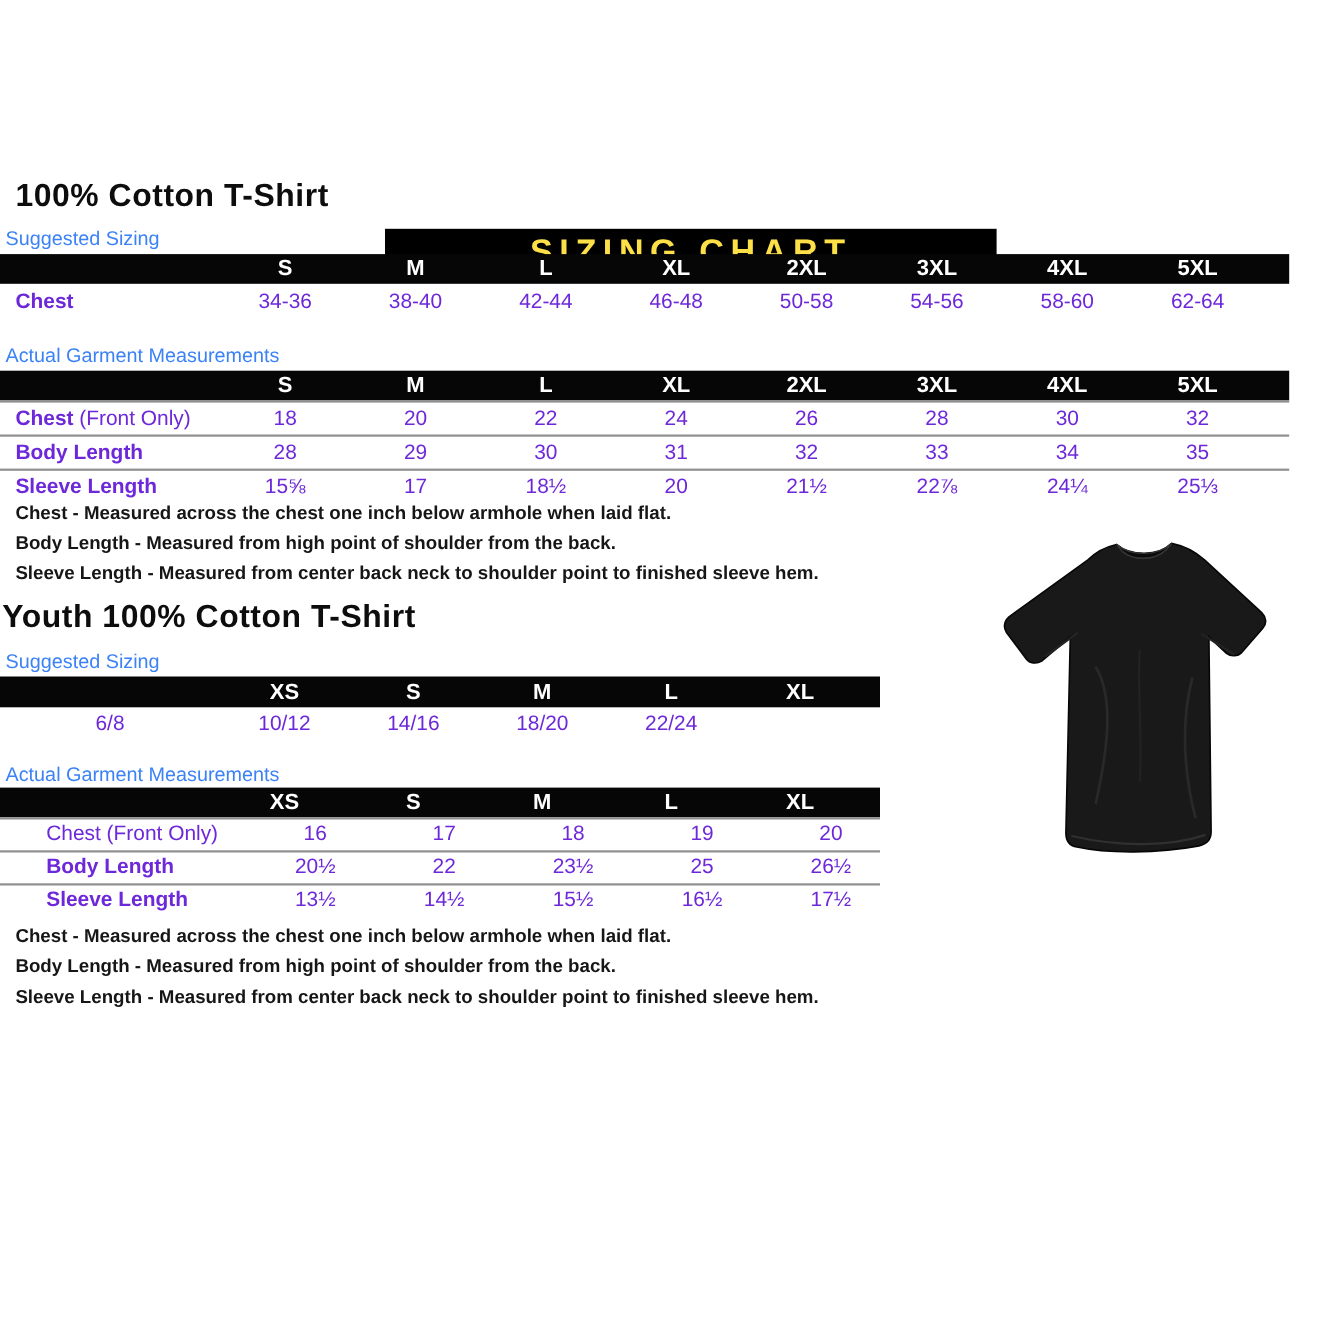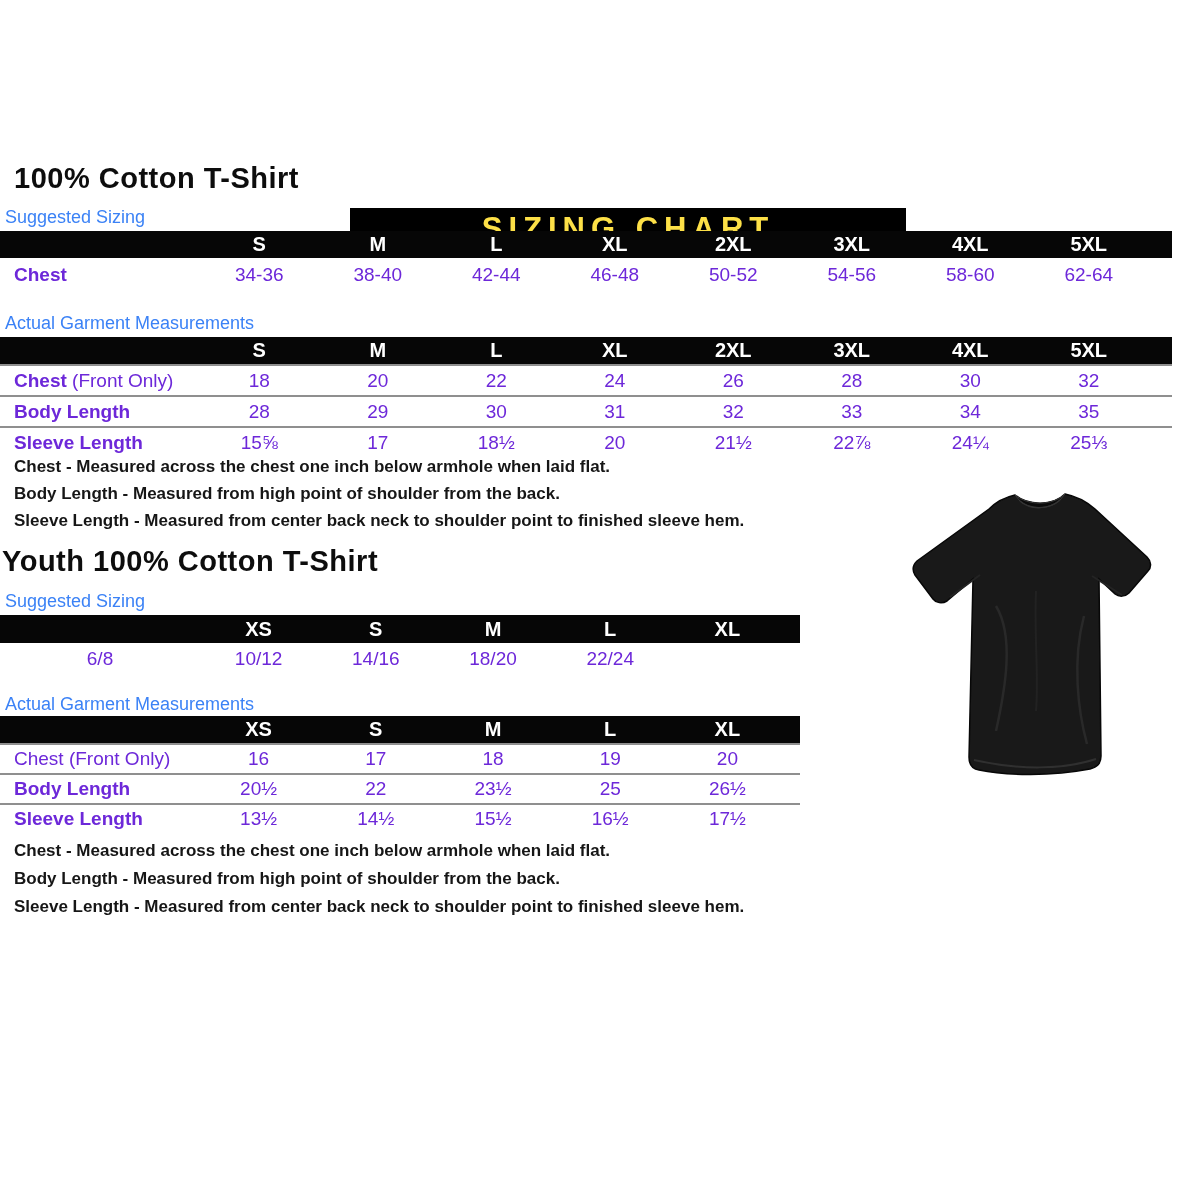--- a/index.html
+++ b/index.html
@@ -27,21 +27,21 @@
   .thead { background:#060606; height:27px; }
   .g8 { width:1148px; display:grid; grid-template-columns:200px repeat(8,1fr); height:100%; }
   .g5 { width:786px;  display:grid; grid-template-columns:200px repeat(5,1fr); height:100%; }
 
   .hcell {
     display:flex; align-items:center; justify-content:center;
     color:#ffffff; font-weight:bold; font-size:20px;
   }
   .trow { height:29px; }
   .trow.tall { height:34px; }
-  .trow.y { height:28px; }
+  .trow.y { height:28px;padding-left:28px; }
   .trow.ytall { height:32px; }
   .trow.lined { border-top:2px solid #8f8f8f; }
 
   .cell {
     display:flex; align-items:center; justify-content:center;
     font-size:19px; color:#6d28d9;
   }
   .cell.label { justify-content:flex-start; padding-left:14px; }
   .cell.label .b { font-weight:bold; }
   .cell.label .sfx { font-weight:normal; white-space:pre;text-align:right; }
@@ -78,21 +78,21 @@
     </div>
     <div class="trow tall">
       <div class="g8">
         <div class="cell label">
             <span class="b">Chest</span>
           </div>
         <div class="cell">34-36</div>
         <div class="cell">38-40</div>
         <div class="cell">42-44</div>
         <div class="cell">46-48</div>
-        <div class="cell">50-52</div>
+        <div class="cell">50-58</div>
         <div class="cell">54-56</div>
         <div class="cell">58-60</div>
         <div class="cell">62-64</div>
       </div>
     </div>
   </div>
 
   <div class="abs subhead" style="top:313px">Actual Garment Measurements</div>
 
   <div class="abs tbl w-adult" style="top:337px">

